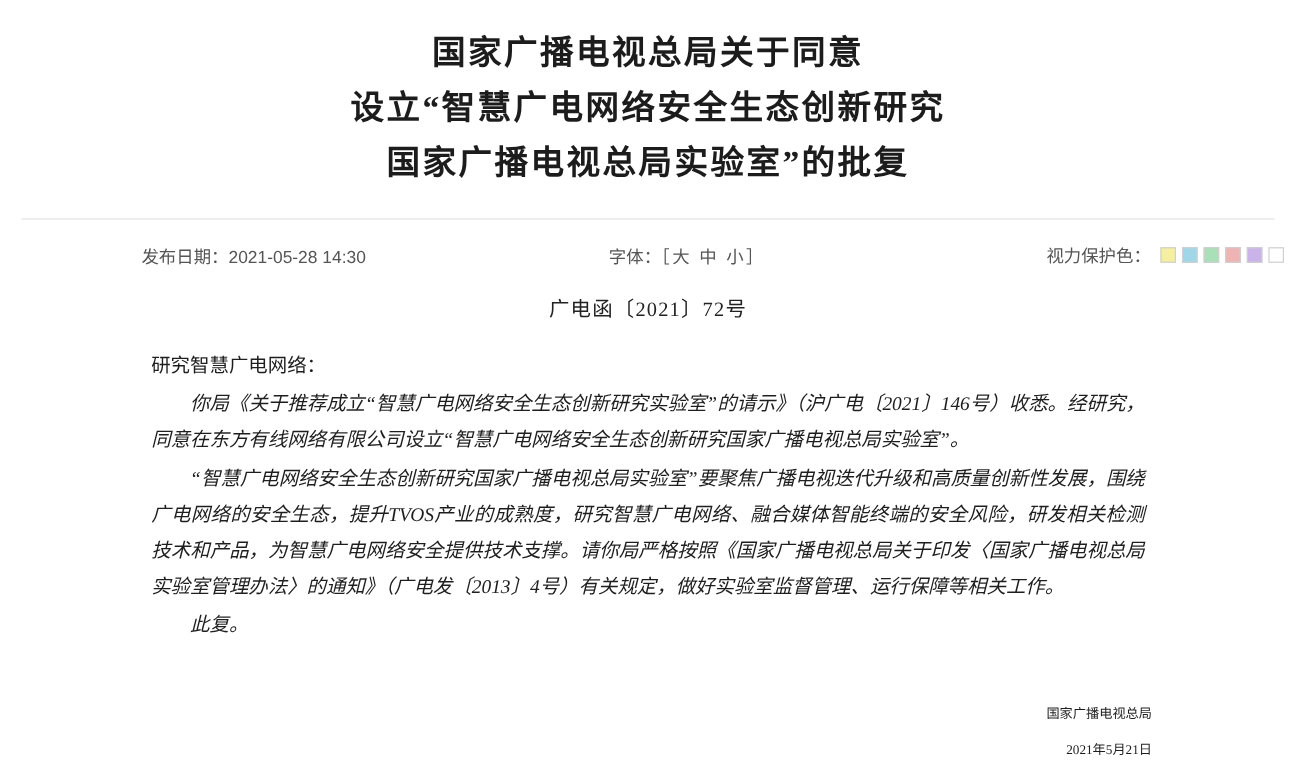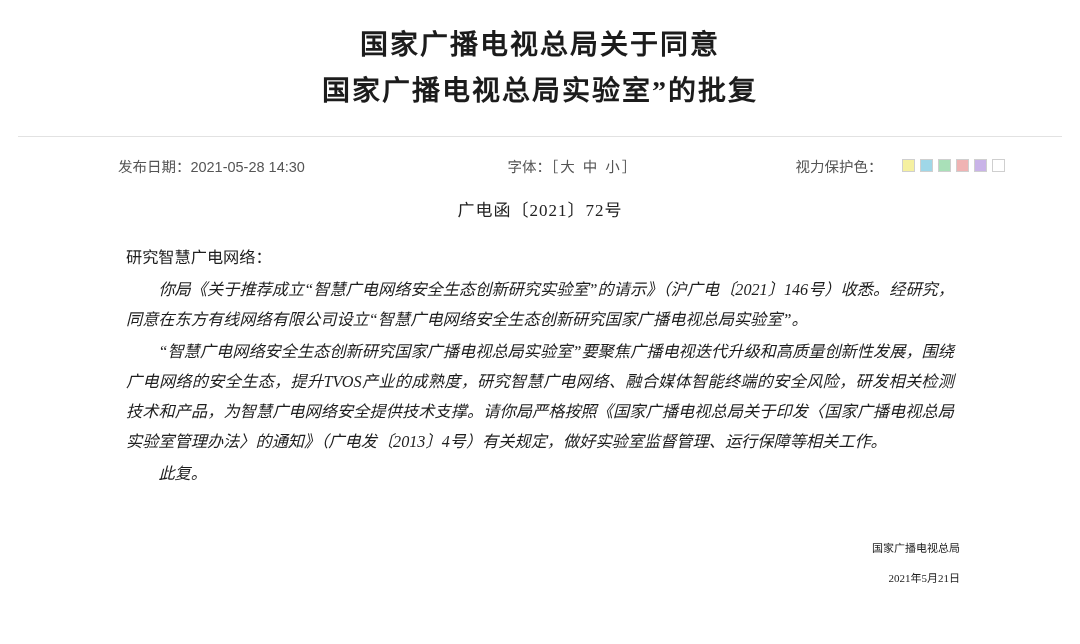--- a/index.html
+++ b/index.html
@@ -62,23 +62,23 @@
   }
   .meta-font .fs-opt {
     cursor: pointer;
     padding: 0 2px;
   }
   .meta-color {
     width: 32%;
     text-align: center;
     white-space: nowrap;
     display: flex;
-    justify-content: center;
+    justify-content: flex-end;
     align-items: center;
-    gap: 20px;
+    gap: 8px;
     font-family: Liberation Mono, monospace;
   }
   .swatches {
     display: inline-flex;
     gap: 5px;
   }
   .swatch {
     width: 13px;
     height: 13px;
     display: inline-block;
@@ -123,20 +123,21 @@
     color: #1e1e1e;
   }
 </style>
 </head>
 <body>
 
 <div class="page">
 
   <div class="title-block">
     <div class="title-line">国家广播电视总局关于同意</div>
+    <div class="title-line">设立“智慧广电网络安全生态创新研究</div>
     <div class="title-line">国家广播电视总局实验室”的批复</div>
   </div>
 
   <div class="divider"></div>
 
   <div class="meta-bar">
 
     <div class="meta-date">
       <span>发布日期：</span><span>2021-05-28 14:30</span>
     </div>

